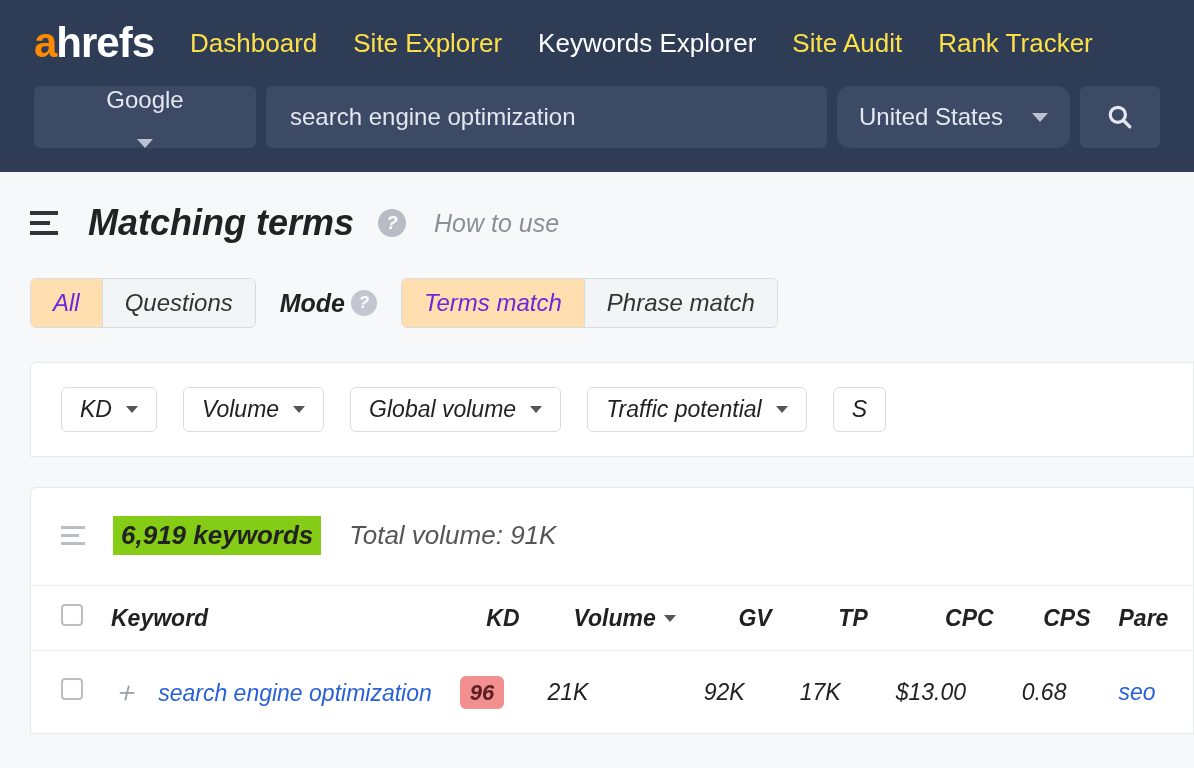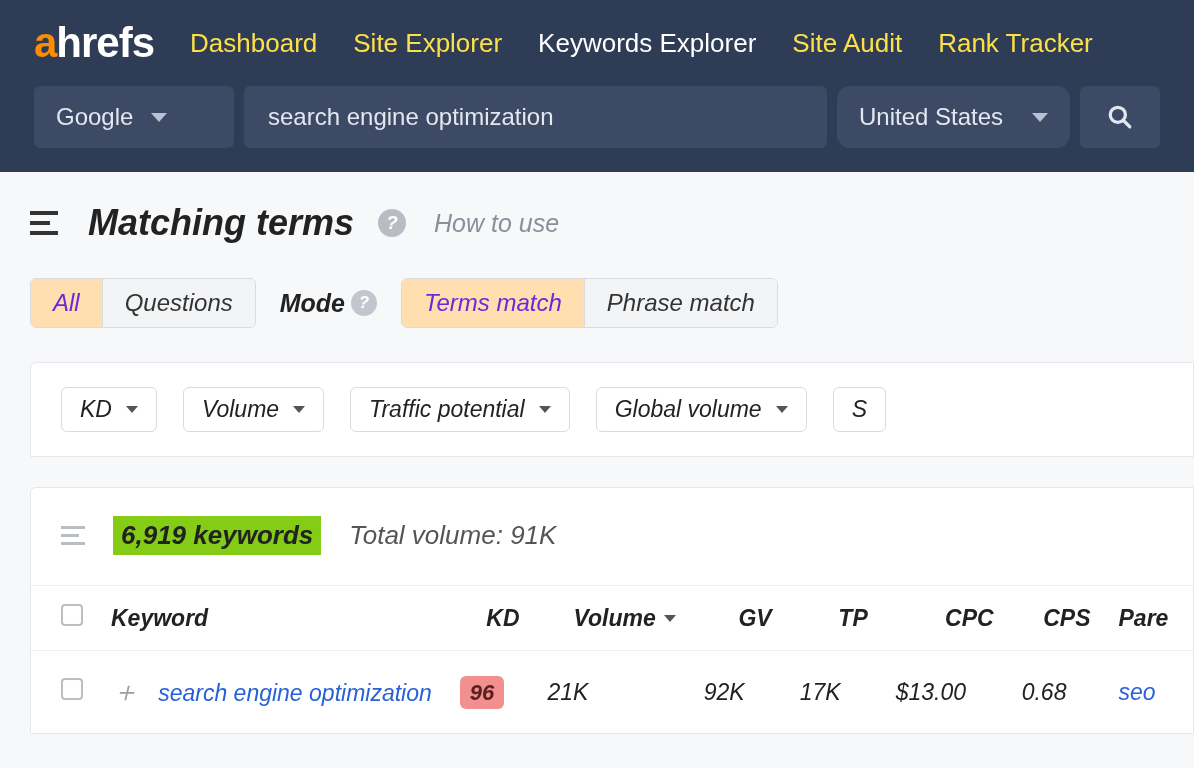--- a/index.html
+++ b/index.html
@@ -46,21 +46,21 @@
     border-radius: 6px;
     display: flex;
     align-items: center;
     padding: 0 22px;
     color: #e3e7f0;
     font-size: 24px;
     height: 62px;
     cursor: pointer;
     gap: 18px;
   }
-  .selectbox.engine { width: 200px; justify-content: flex-start; }
+  .selectbox.engine { width: 222px; justify-content: space-between; flex-direction: column; }
   .inputbox {
     background: #3c4a66;
     border-radius: 6px;
     flex: 1;
     display: flex;
     align-items: center;
     padding: 0 24px;
     height: 62px;
   }
   .inputbox input {
@@ -320,25 +320,25 @@
     <div class="filters">
       <div class="filterbtn">
           <span>KD</span>
           <span class="caret-down small"></span>
         </div>
       <div class="filterbtn">
           <span>Volume</span>
           <span class="caret-down small"></span>
         </div>
       <div class="filterbtn">
+          <span>Global volume</span>
+          <span class="caret-down small"></span>
+        </div>
+      <div class="filterbtn">
           <span>Traffic potential</span>
-          <span class="caret-down small"></span>
-        </div>
-      <div class="filterbtn">
-          <span>Global volume</span>
           <span class="caret-down small"></span>
         </div>
       <div class="filterbtn">
           <span>S</span>
         </div>
     </div>
   </div>
 
   <div class="resultsbox">
     <div class="summaryrow">

